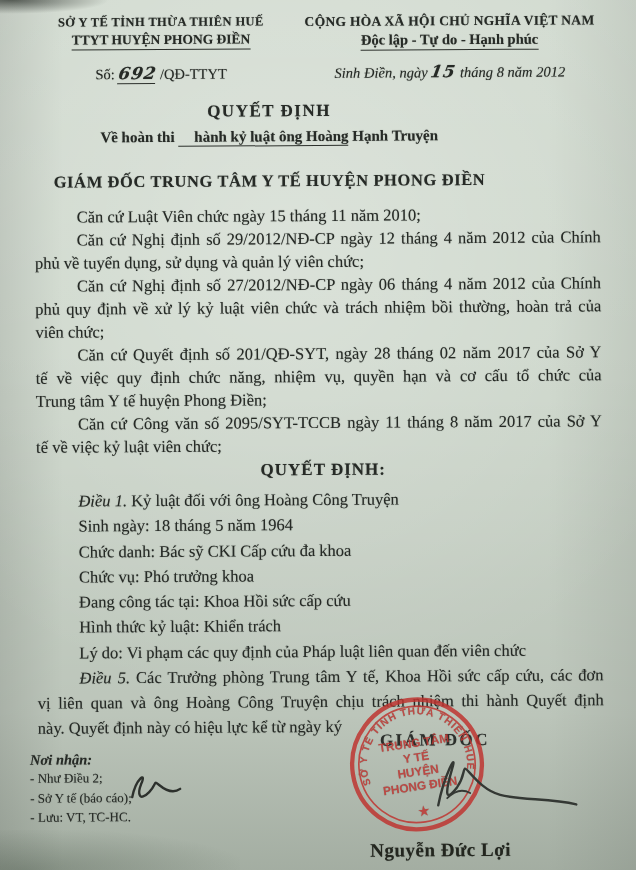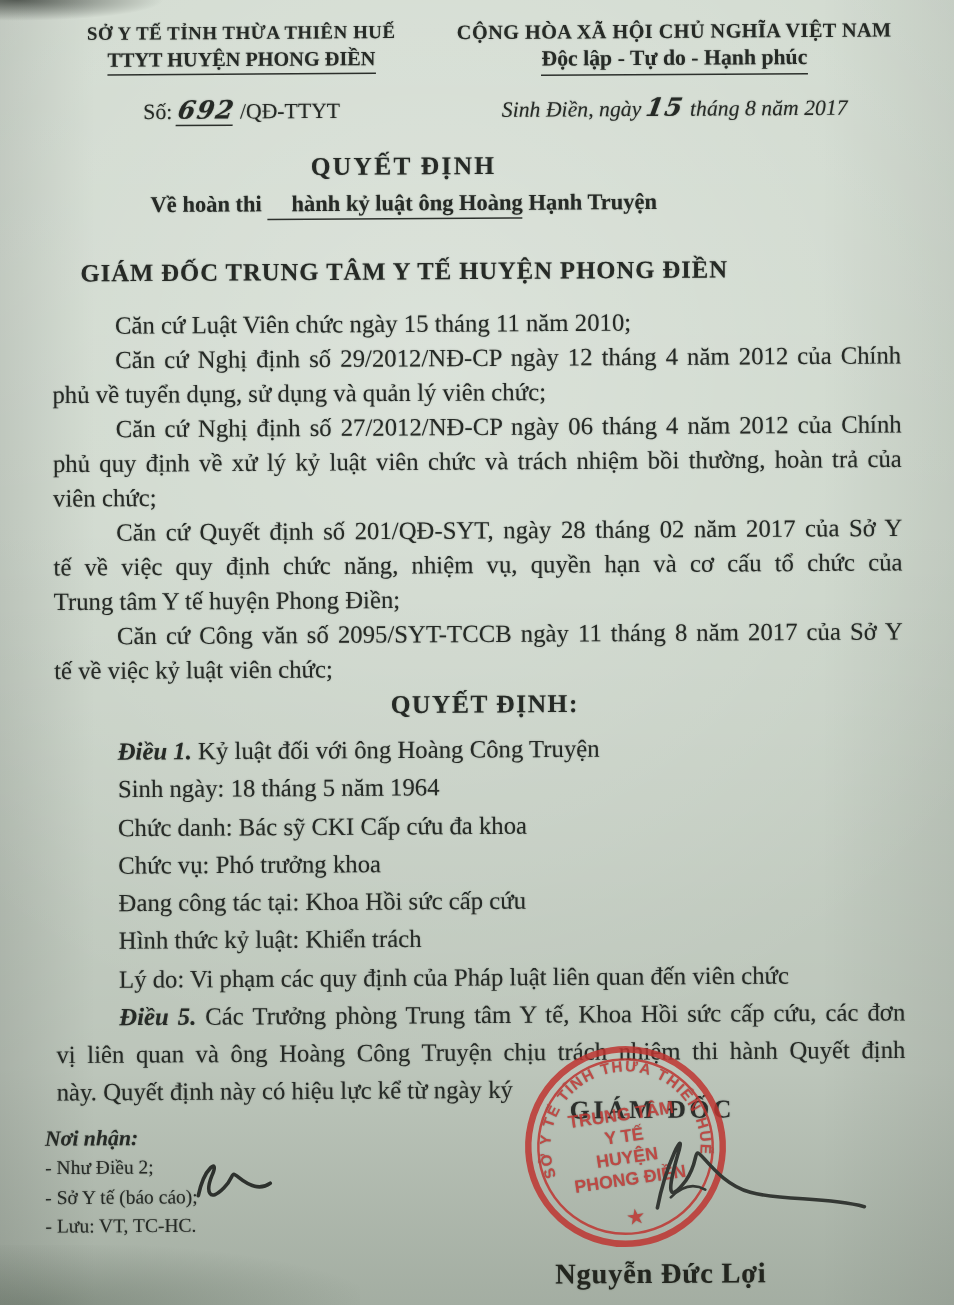--- a/index.html
+++ b/index.html
@@ -59,21 +59,21 @@
   .t-auth{font-size:16.5px;font-weight:bold;letter-spacing:0.6px;margin-top:26px;}
   
   .preamble{margin-top:13px;font-size:16.5px;line-height:23px;}
   .pre-ln{white-space:normal;}
   .ind{padding-left:42px;}
   .jst{text-align:justify;text-align-last:justify;}
   .dec-head{text-align:center;font-size:17px;font-weight:bold;letter-spacing:1px;margin-top:3px;transform:translateX(4px);}
   
   .art1{margin-top:7px;font-size:16.5px;line-height:25.3px;}
   .art1 .a-ln{padding-left:42px;}
-  .lbl{font-weight:bold;font-style:italic;}
+  .lbl{font-weight:normal;font-style:italic;}
   .art2{font-size:16.5px;line-height:25px;}
   
   .recips{margin-top:11px;margin-left:-8px;}
   .r-head{font-size:14.5px;font-weight:bold;font-style:italic;}
   .r-item{font-size:13px;line-height:19.5px;}
   
   .giamdoc{
     position:absolute;left:378px;top:731px;
     font-size:17px;font-weight:bold;letter-spacing:2.5px;color:#2c2f2c;
   }
@@ -103,21 +103,21 @@
           <span class="hand hand-underline">692</span>
           <span> /QĐ-TTYT</span>
         </div>
       </div>
       <div class="hdr-right">
         <div class="hr1">CỘNG HÒA XÃ HỘI CHỦ NGHĨA VIỆT NAM</div>
         <div><span class="hr2">Độc lập - Tự do - Hạnh phúc</span></div>
         <div class="date-line">
           <span>Sinh Điền, ngày</span>
           <span class="hand">15</span>
-          <span> tháng 8  năm 2017</span>
+          <span> tháng 8  năm 2012</span>
         </div>
       </div>
     </div>
 
     <div class="title-block">
       <div class="t-main">QUYẾT ĐỊNH</div>
       <div class="t-sub">
         <span>Về hoàn thi </span><span class="u-part">hành kỷ luật ông Hoàng</span><span> Hạnh Truyện</span>
       </div>
       <div class="t-auth">GIÁM ĐỐC TRUNG TÂM Y TẾ HUYỆN PHONG ĐIỀN</div>

